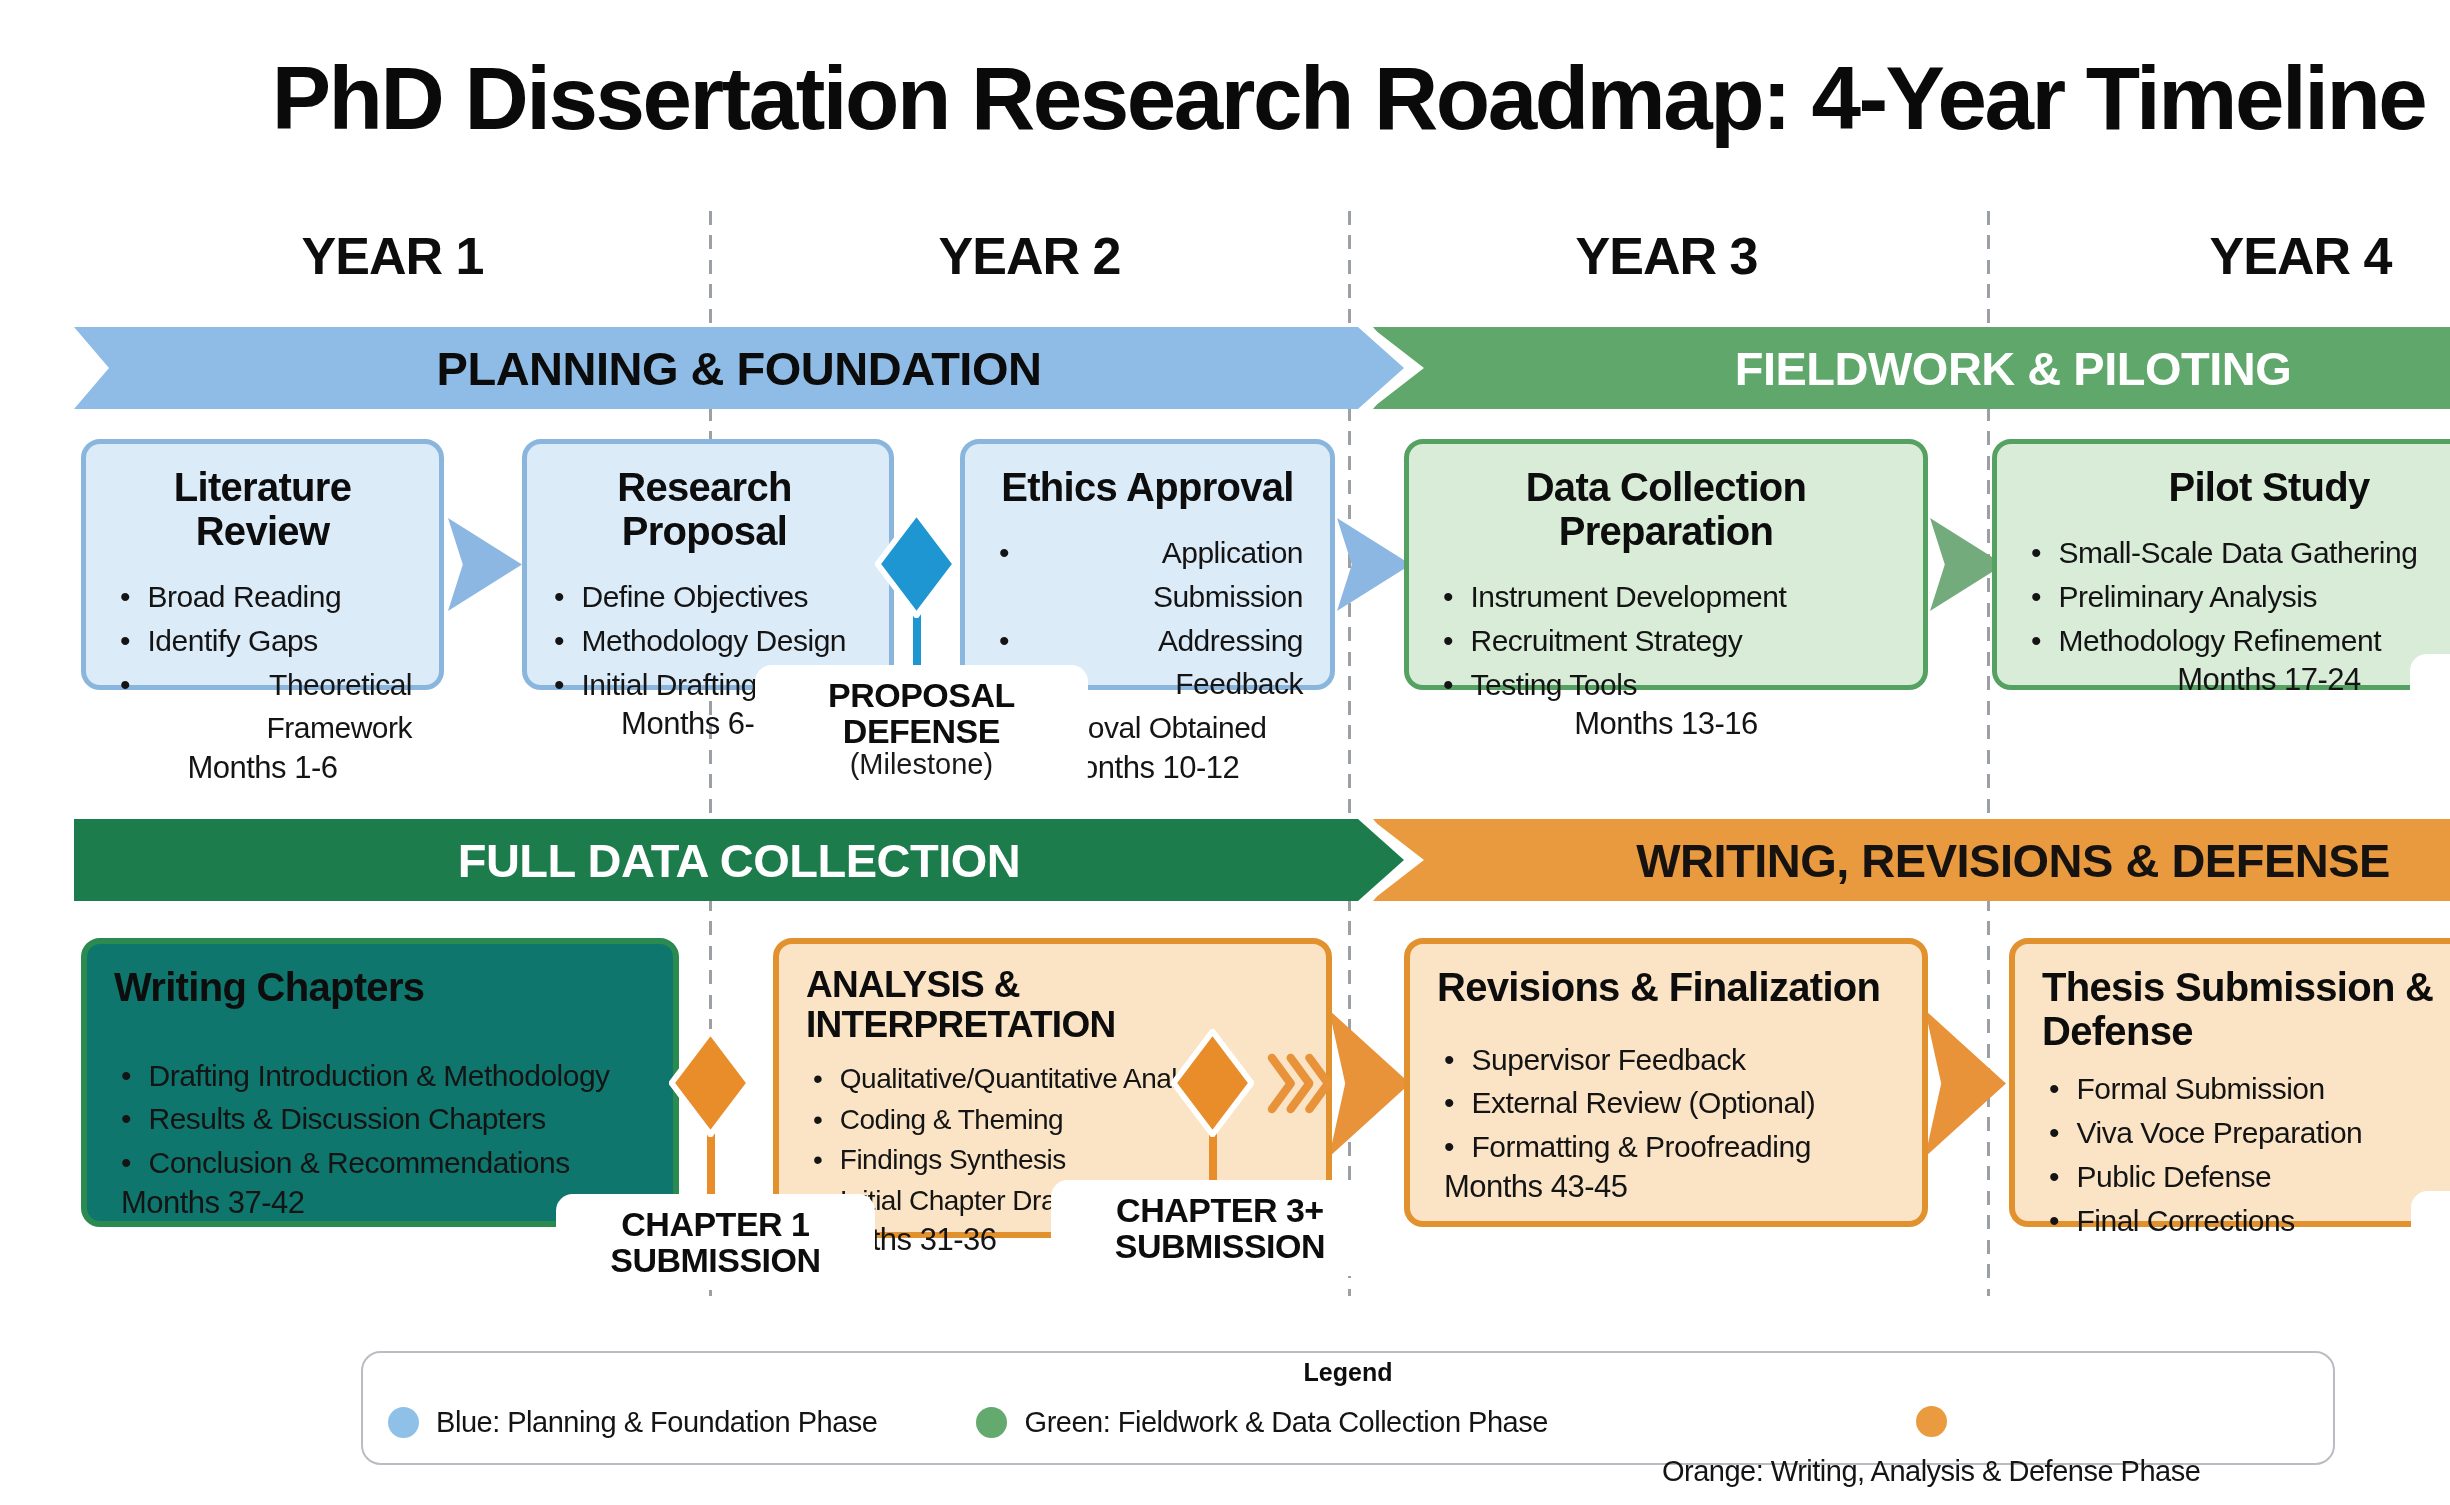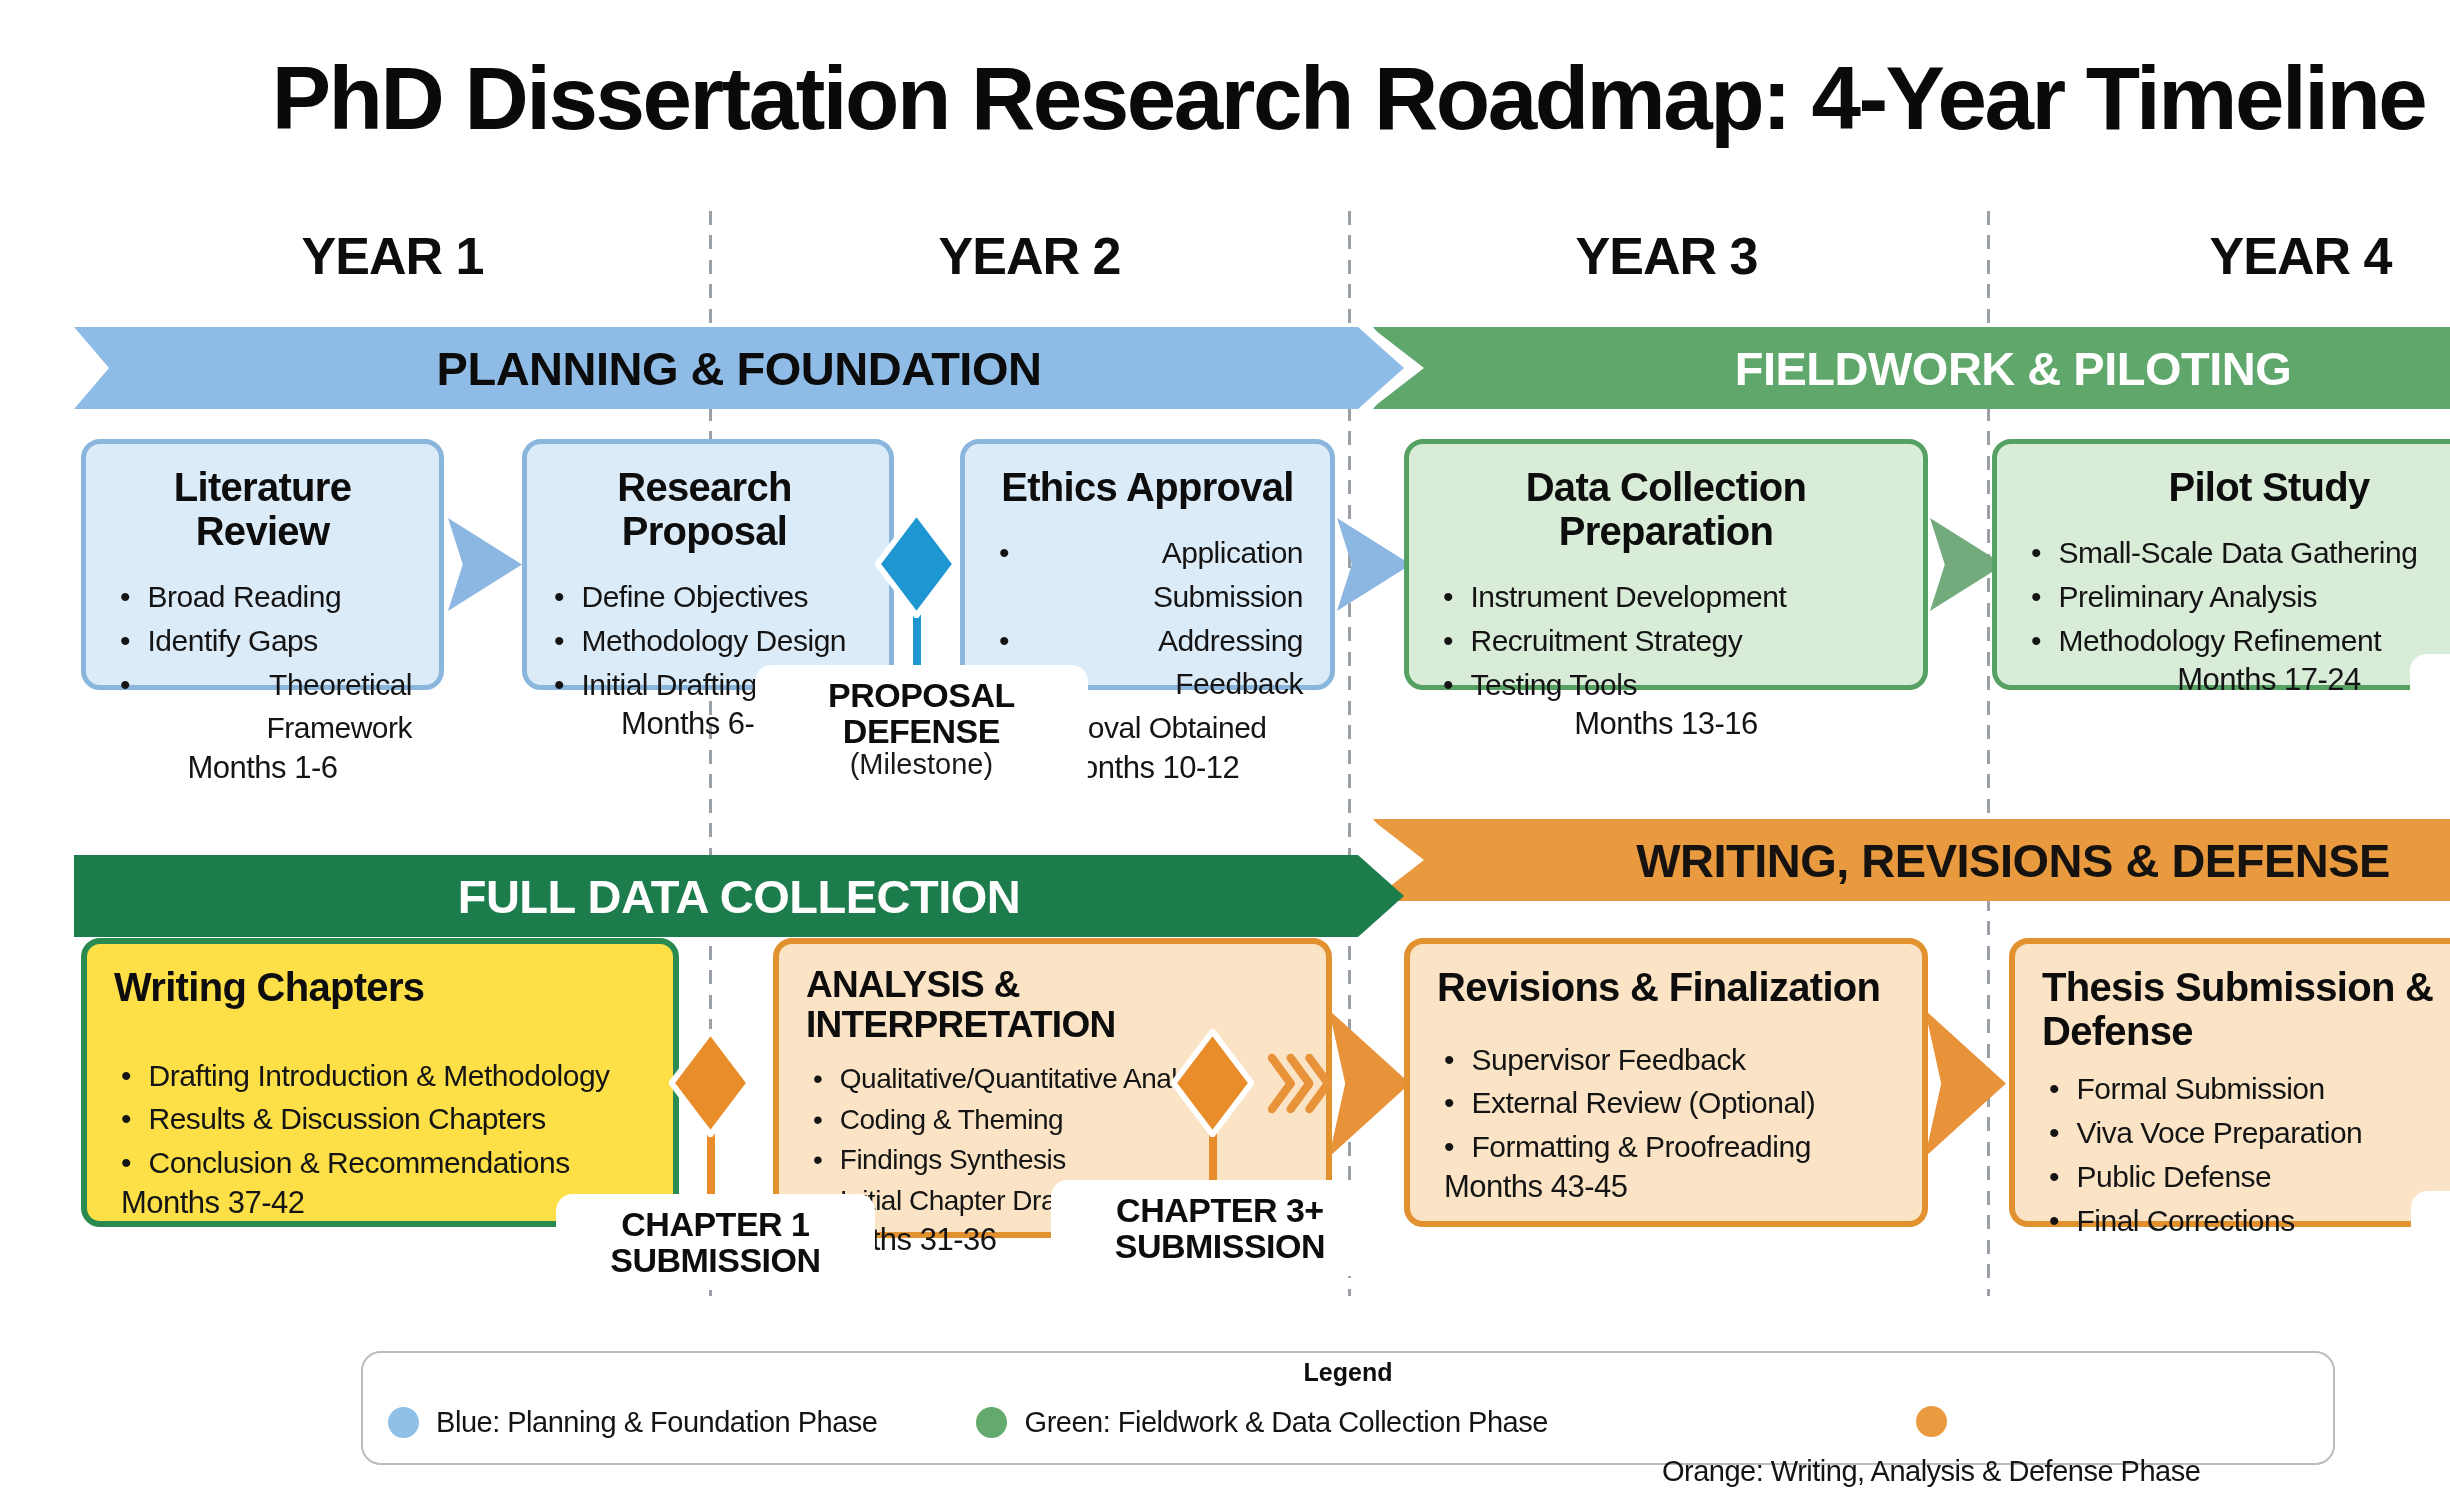--- a/index.html
+++ b/index.html
@@ -15,31 +15,31 @@
   .vline{position:absolute;top:211px;height:1085px;width:2.5px;z-index:1;
          background:repeating-linear-gradient(to bottom,#9aa0a6 0 13.7px,rgba(0,0,0,0) 13.7px 24.5px);}
 
   .band{position:absolute;height:82px;display:flex;align-items:center;justify-content:center;
         font-weight:bold;font-size:47px;letter-spacing:-0.5px;z-index:2;}
   .band-blue{background:#8fbce6;color:#0b0b0b;
      clip-path:polygon(0 0,1284px 0,1330px 41px,1284px 82px,0 82px,35px 41px);}
   .band-green{background:#5fa76a;color:#ffffff;
      clip-path:polygon(0 0,1233px 0,1280px 41px,1233px 82px,0 82px,35px 41px);}
   .band-dgreen{background:#1d7c4c;color:#ffffff;
-     clip-path:polygon(0 0,1284px 0,1330px 41px,1284px 82px,0 82px);margin-top:36px;}
+     clip-path:polygon(0 0,1284px 0,1330px 41px,1284px 82px,0 82px);}
   .band-orange{background:#ea9a3e;color:#151210;
      clip-path:polygon(0 0,1233px 0,1280px 41px,1233px 82px,0 82px,35px 41px);}
   .wedge{position:absolute;width:53px;height:82px;background:#ffffff;z-index:2;
          clip-path:polygon(0 0,100% 50%,0 100%);}
 
   .box{position:absolute;border-radius:19px;display:flex;flex-direction:column;
        box-sizing:border-box;padding:20.6px 27px 23.5px;z-index:4;}
   .box-blue{background:#dcebf8;border:5.4px solid #8ab6de;}
   .box-green{background:#d9ecd8;border:5.4px solid #55a161;}
-  .box-dgreen{background:#fde047;border:6.4px solid #2b8a50;}
+  .box-dgreen{background:#0f766e;border:6.4px solid #2b8a50;}
   .box-orange{background:#fbe4c6;border:6.4px solid #e2912f;}
   .box-title{font-size:40px;font-weight:bold;letter-spacing:-0.7px;line-height:1.1;color:#0d0d0d;}
   .center .box-title,.center .months{text-align:center;}
   .bullets{list-style:none;margin:22.5px 0 0;padding:0 0 0 6.9px;font-size:30px;
            letter-spacing:-0.5px;line-height:1.46;color:#141414;}
   .bullets li{display:flex;gap:17.6px;text-align:right;}
   .bullets li::before{content:"\2022";}
   .months{margin-top:auto;font-size:31px;letter-spacing:-0.5px;color:#141414;padding-left:6.9px;}
   .center .months{padding-left:0;}
   .tight-title{width:412px;}

